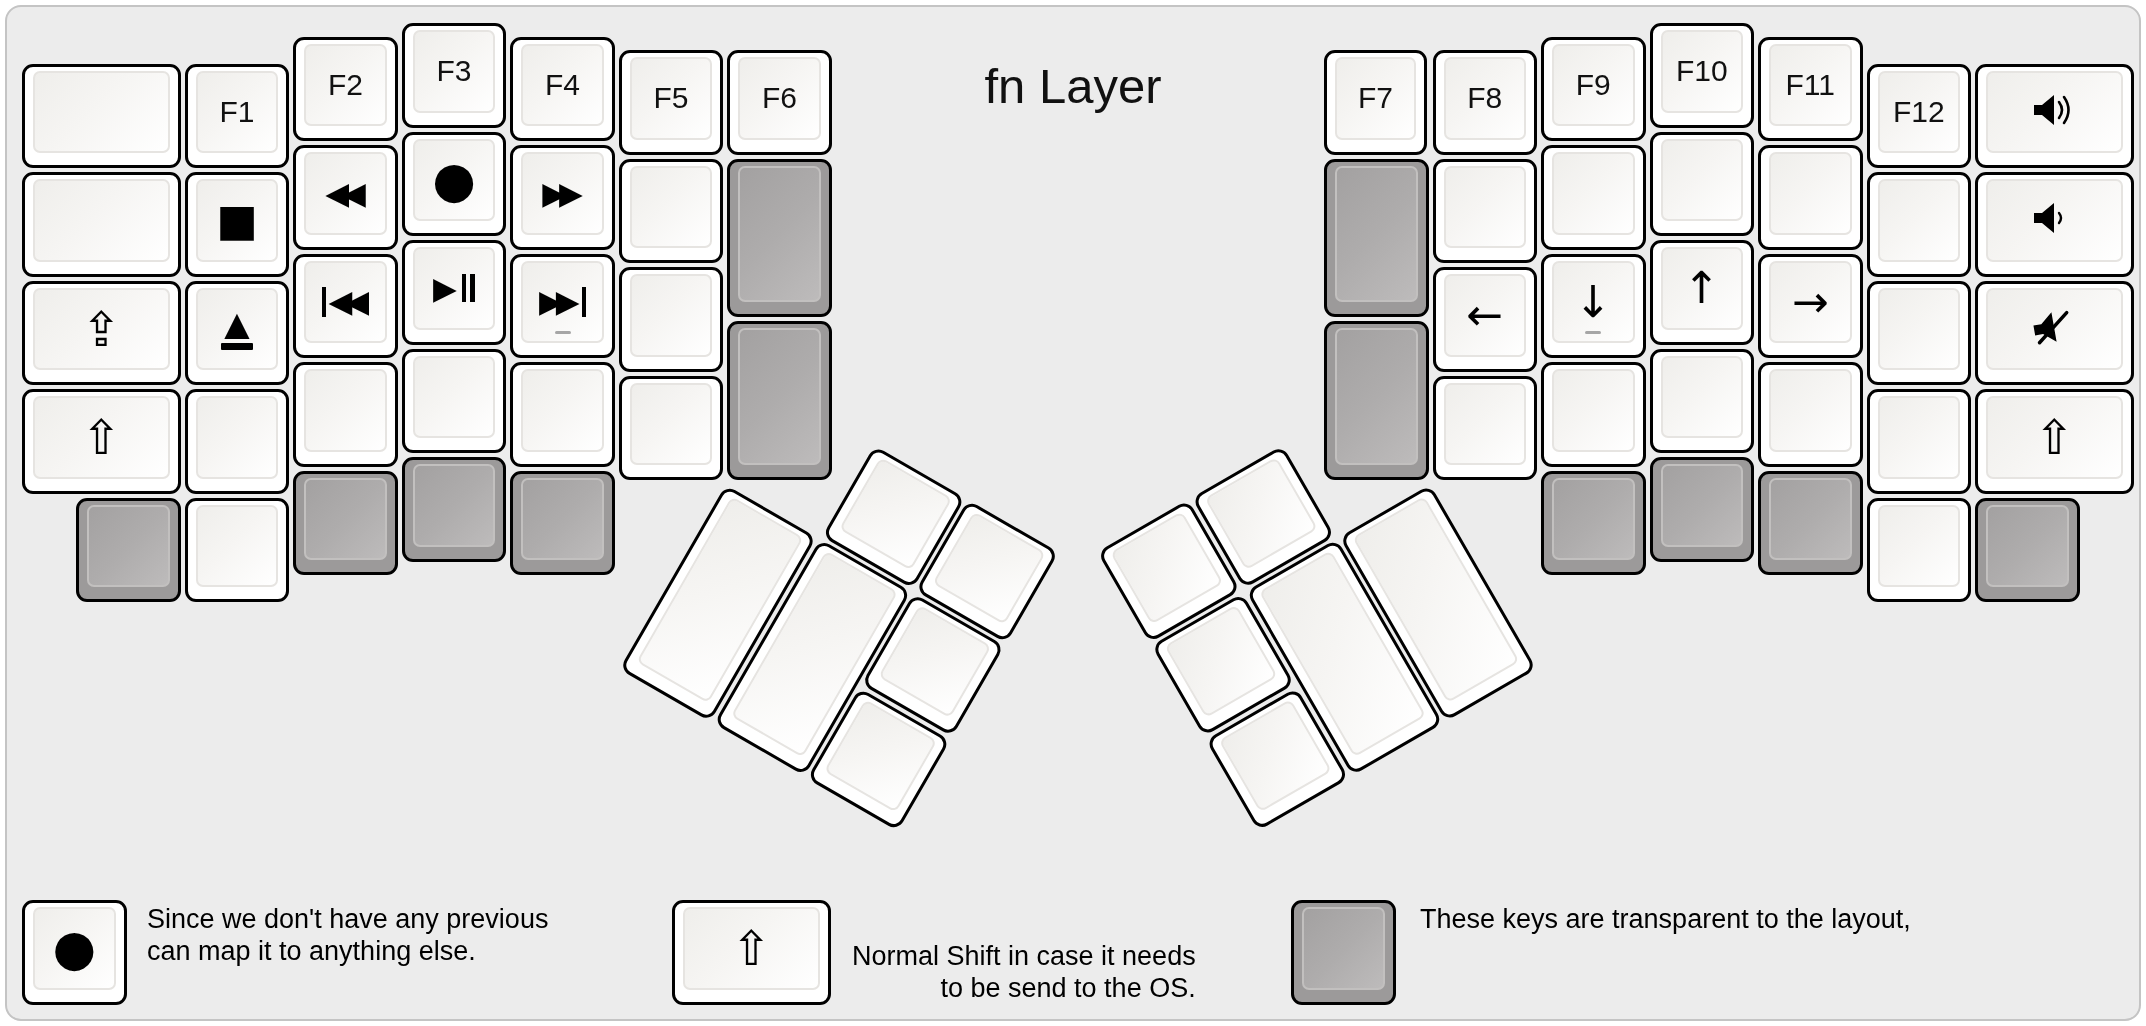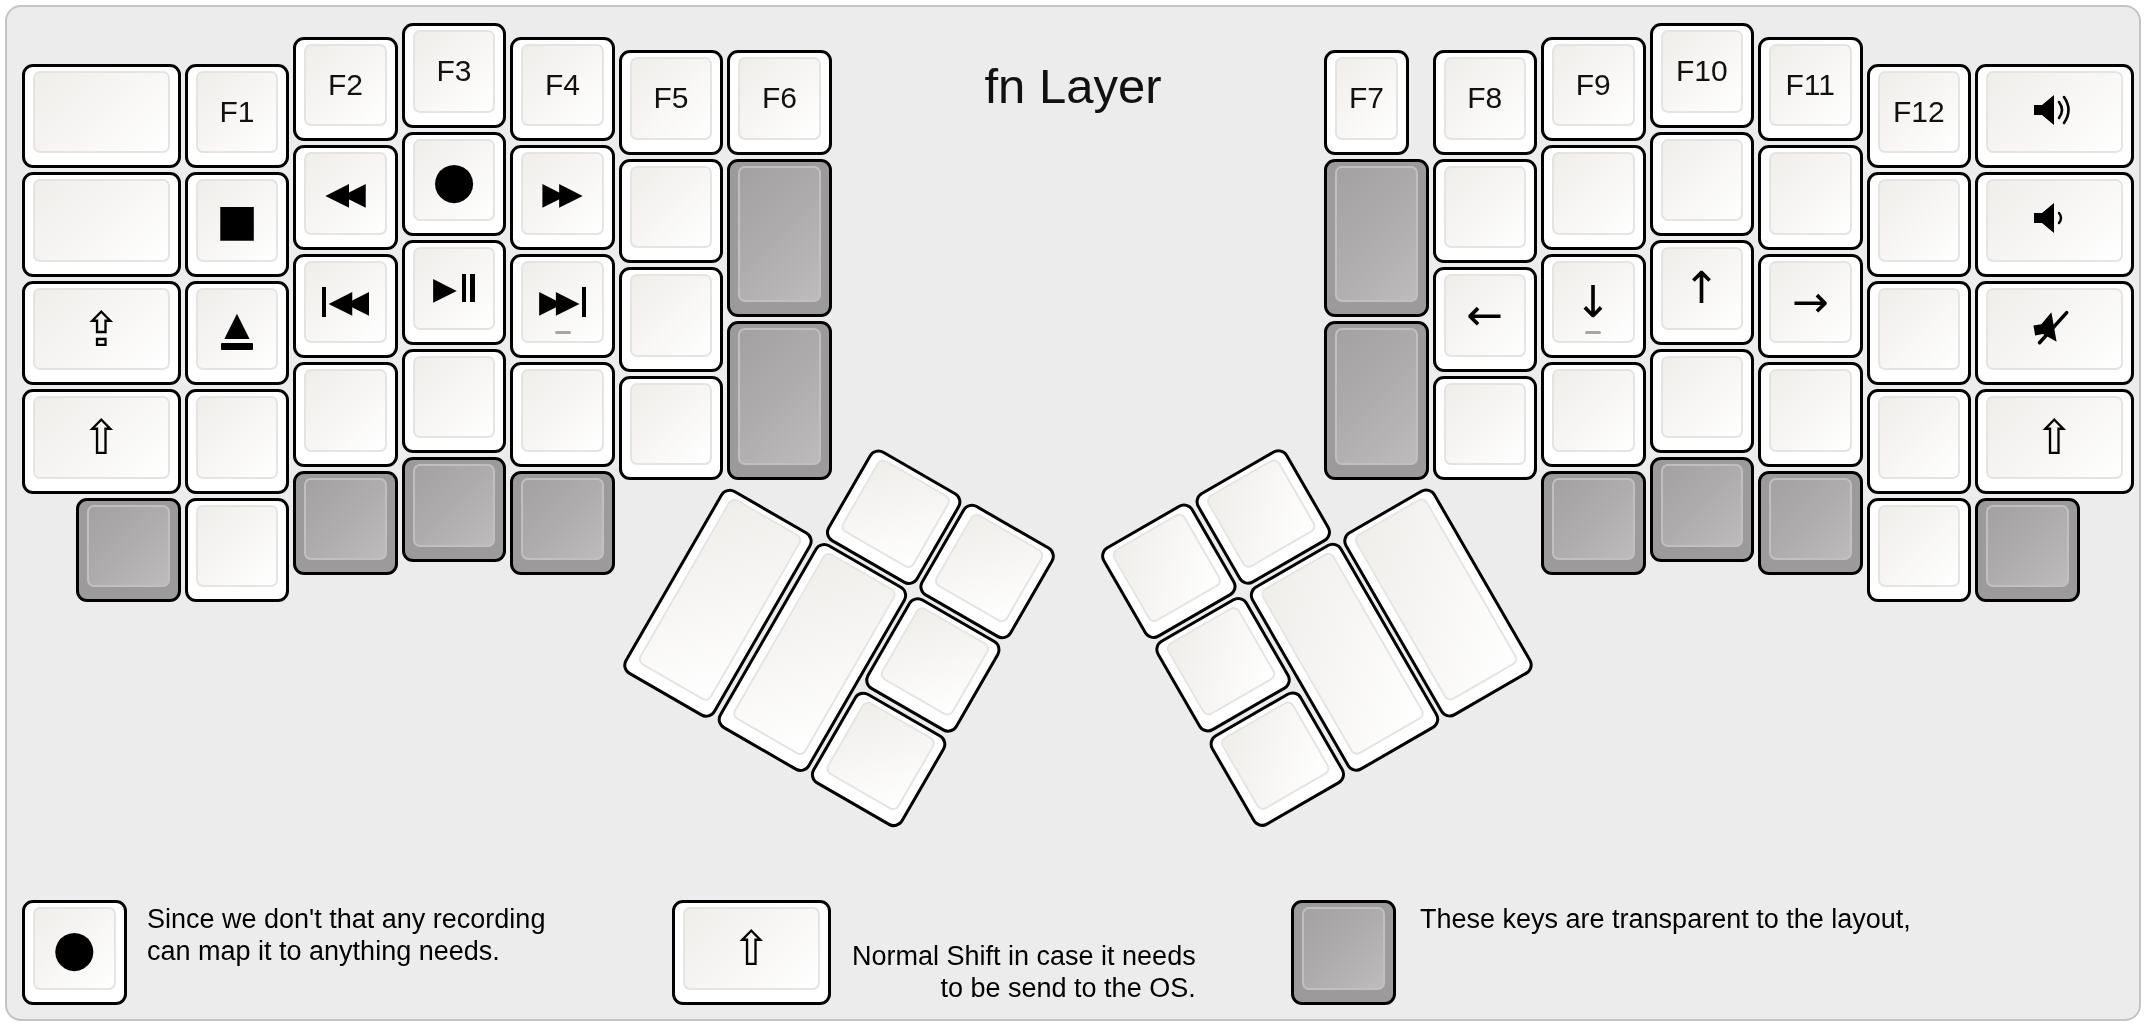--- a/index.html
+++ b/index.html
@@ -210,21 +210,21 @@
       </div>
       <div class="key" style="left: 835.75px; top: 484.125px; width: 104.5px; height: 213px; transform-origin: -110.5px -2px; transform: rotate(30deg);">
         <div class="surface" style="position: absolute;"></div>
       </div>
       <div class="key" style="left: 944.25px; top: 484.125px; width: 104.5px; height: 104.5px; transform-origin: -219px -2px; transform: rotate(30deg);">
         <div class="surface" style="position: absolute;"></div>
       </div>
       <div class="key" style="left: 944.25px; top: 592.625px; width: 104.5px; height: 104.5px; transform-origin: -219px -110.5px; transform: rotate(30deg);">
         <div class="surface" style="position: absolute;"></div>
       </div>
-      <div class="key" style="left: 1324px; top: 50.125px; width: 85px; height: 104.5px;">
+      <div class="key" style="left: 1324px; top: 50.125px; width: 103px; height: 104.5px;">
         <div class="surface" style="position: absolute;">
           <span class="klabel">F7</span>
         </div>
       </div>
       <div class="key gray" style="left: 1324px; top: 158.625px; width: 104.5px; height: 158.75px;">
         <div class="surface" style="position: absolute;"></div>
       </div>
       <div class="key gray" style="left: 1324px; top: 321.375px; width: 104.5px; height: 158.75px;">
         <div class="surface" style="position: absolute;"></div>
       </div>
@@ -371,22 +371,22 @@
         <div class="surface" style="position: absolute;"></div>
       </div>
     </div>
   <div id="legend">
       <div class="key" style="left: 22px; top: 900px; width: 104.5px; height: 104.5px;">
         <div class="surface" style="position: absolute;">
           <span><span class="glyph" style="font-size: 50px;">●</span></span>
         </div>
       </div>
       <div class="legend-text" style="left: 147px; top: 904px;">
-        <div>Since we don't that any recording</div>
-        <div>can map it to anything needs.</div>
+        <div>Since we don't have any previous</div>
+        <div>can map it to anything else.</div>
       </div>
       <div class="key" style="left: 672px; top: 900px; width: 158.75px; height: 104.5px;">
         <div class="surface" style="position: absolute;">
           <span><span class="glyph" style="font-size: 48px;">⇧</span></span>
         </div>
       </div>
       <div class="legend-text" style="left: 852px; top: 941px; text-align: right;">
         <div>Normal Shift in case it needs</div>
         <div>to be send to the OS.</div>
       </div>

